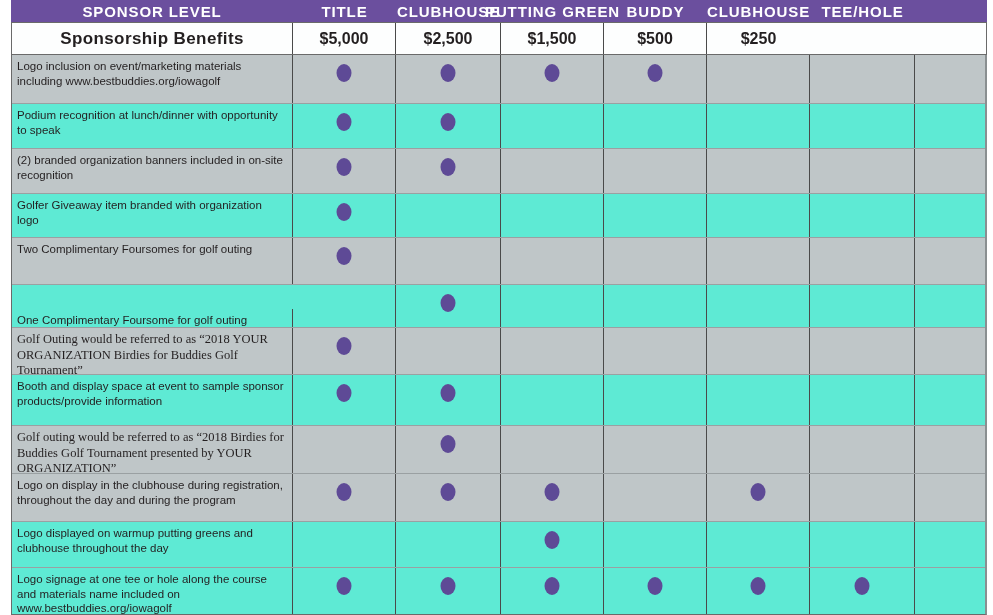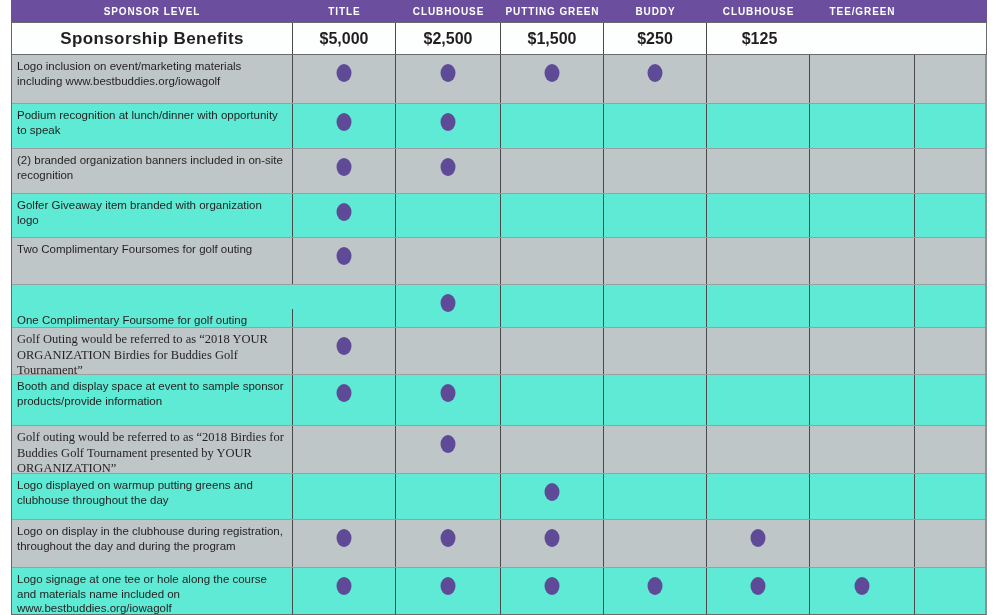--- a/index.html
+++ b/index.html
@@ -31,21 +31,21 @@
     height: 22px;
     background: #6B4F9E;
     display: flex;
     box-sizing: border-box;
   }
   .header-cell {
     display: flex;
     align-items: center;
     justify-content: center;
     color: #ffffff;
-    font-size: 10px;
+    font-size: 15px;
     font-weight: bold;
     letter-spacing: 0.9px;
     white-space: nowrap;
     box-sizing: border-box;
   }
 
   
   .price-row {
     position: absolute;
     left: 11px;
@@ -148,30 +148,30 @@
 
 <div id="sponsor-table">
 
   <div class="header-band">
       <div class="header-cell" style="width: 282px;">SPONSOR LEVEL</div>
       <div class="header-cell" style="width: 103px;">TITLE</div>
       <div class="header-cell" style="width: 105px;">CLUBHOUSE</div>
       <div class="header-cell" style="width: 103px;">PUTTING GREEN</div>
       <div class="header-cell" style="width: 103px;">BUDDY</div>
       <div class="header-cell" style="width: 103px;">CLUBHOUSE</div>
-      <div class="header-cell" style="width: 105px;">TEE/GREEN</div>
+      <div class="header-cell" style="width: 105px;">TEE/HOLE</div>
     </div>
 
   <div class="price-row">
       <div class="price-cell title-cell" style="width: 281px;">Sponsorship Benefits</div>
       <div class="price-cell" style="width: 103px;">$5,000</div>
       <div class="price-cell" style="width: 105px;">$2,500</div>
       <div class="price-cell" style="width: 103px;">$1,500</div>
+      <div class="price-cell" style="width: 103px;">$500</div>
       <div class="price-cell" style="width: 103px;">$250</div>
-      <div class="price-cell" style="width: 105px;">$125</div>
     </div>
 
   <div class="body-wrap">
       <div class="brow shade" style="height: 49px;">
         <div class="bcell-label" style="width: 281px; height: 49px;">Logo inclusion on event/marketing materials including www.bestbuddies.org/iowagolf</div>
         <div class="bcell-mark" style="width: 103px; height: 49px;">
           <span class="dot" style="background: rgb(94, 74, 150);"></span>
         </div>
         <div class="bcell-mark" style="width: 105px; height: 49px;">
           <span class="dot" style="background: rgb(94, 74, 150);"></span>
@@ -281,50 +281,50 @@
         <div class="bcell-mark" style="width: 103px; height: 48px;"></div>
         <div class="bcell-mark" style="width: 105px; height: 48px;">
           <span class="dot" style="background: rgb(94, 74, 150);"></span>
         </div>
         <div class="bcell-mark" style="width: 103px; height: 48px;"></div>
         <div class="bcell-mark" style="width: 103px; height: 48px;"></div>
         <div class="bcell-mark" style="width: 103px; height: 48px;"></div>
         <div class="bcell-mark" style="width: 105px; height: 48px;"></div>
         <div class="row-sep"></div>
       </div>
+      <div class="brow shade" style="height: 48px;">
+        <div class="bcell-label" style="width: 281px; height: 48px;">Logo on display in the clubhouse during registration, throughout the day and during the program</div>
+        <div class="bcell-mark" style="width: 103px; height: 48px;">
+          <span class="dot" style="background: rgb(94, 74, 150);"></span>
+        </div>
+        <div class="bcell-mark" style="width: 105px; height: 48px;">
+          <span class="dot" style="background: rgb(94, 74, 150);"></span>
+        </div>
+        <div class="bcell-mark" style="width: 103px; height: 48px;">
+          <span class="dot" style="background: rgb(94, 74, 150);"></span>
+        </div>
+        <div class="bcell-mark" style="width: 103px; height: 48px;"></div>
+        <div class="bcell-mark" style="width: 103px; height: 48px;">
+          <span class="dot" style="background: rgb(94, 74, 150);"></span>
+        </div>
+        <div class="bcell-mark" style="width: 105px; height: 48px;"></div>
+        <div class="row-sep"></div>
+      </div>
       <div class="brow plain" style="height: 46px;">
         <div class="bcell-label" style="width: 281px; height: 46px;">Logo displayed on warmup putting greens and clubhouse throughout the day</div>
         <div class="bcell-mark" style="width: 103px; height: 46px;"></div>
         <div class="bcell-mark" style="width: 105px; height: 46px;"></div>
         <div class="bcell-mark" style="width: 103px; height: 46px;">
           <span class="dot" style="background: rgb(94, 74, 150);"></span>
         </div>
         <div class="bcell-mark" style="width: 103px; height: 46px;"></div>
         <div class="bcell-mark" style="width: 103px; height: 46px;"></div>
         <div class="bcell-mark" style="width: 105px; height: 46px;"></div>
         <div class="row-sep"></div>
       </div>
-      <div class="brow shade" style="height: 48px;">
-        <div class="bcell-label" style="width: 281px; height: 48px;">Logo on display in the clubhouse during registration, throughout the day and during the program</div>
-        <div class="bcell-mark" style="width: 103px; height: 48px;">
-          <span class="dot" style="background: rgb(94, 74, 150);"></span>
-        </div>
-        <div class="bcell-mark" style="width: 105px; height: 48px;">
-          <span class="dot" style="background: rgb(94, 74, 150);"></span>
-        </div>
-        <div class="bcell-mark" style="width: 103px; height: 48px;">
-          <span class="dot" style="background: rgb(94, 74, 150);"></span>
-        </div>
-        <div class="bcell-mark" style="width: 103px; height: 48px;"></div>
-        <div class="bcell-mark" style="width: 103px; height: 48px;">
-          <span class="dot" style="background: rgb(94, 74, 150);"></span>
-        </div>
-        <div class="bcell-mark" style="width: 105px; height: 48px;"></div>
-        <div class="row-sep"></div>
-      </div>
       <div class="brow plain" style="height: 47px;">
         <div class="bcell-label" style="width: 281px; height: 47px;">Logo signage at one tee or hole along the course and materials name included on www.bestbuddies.org/iowagolf</div>
         <div class="bcell-mark" style="width: 103px; height: 47px;">
           <span class="dot" style="background: rgb(94, 74, 150);"></span>
         </div>
         <div class="bcell-mark" style="width: 105px; height: 47px;">
           <span class="dot" style="background: rgb(94, 74, 150);"></span>
         </div>
         <div class="bcell-mark" style="width: 103px; height: 47px;">
           <span class="dot" style="background: rgb(94, 74, 150);"></span>

